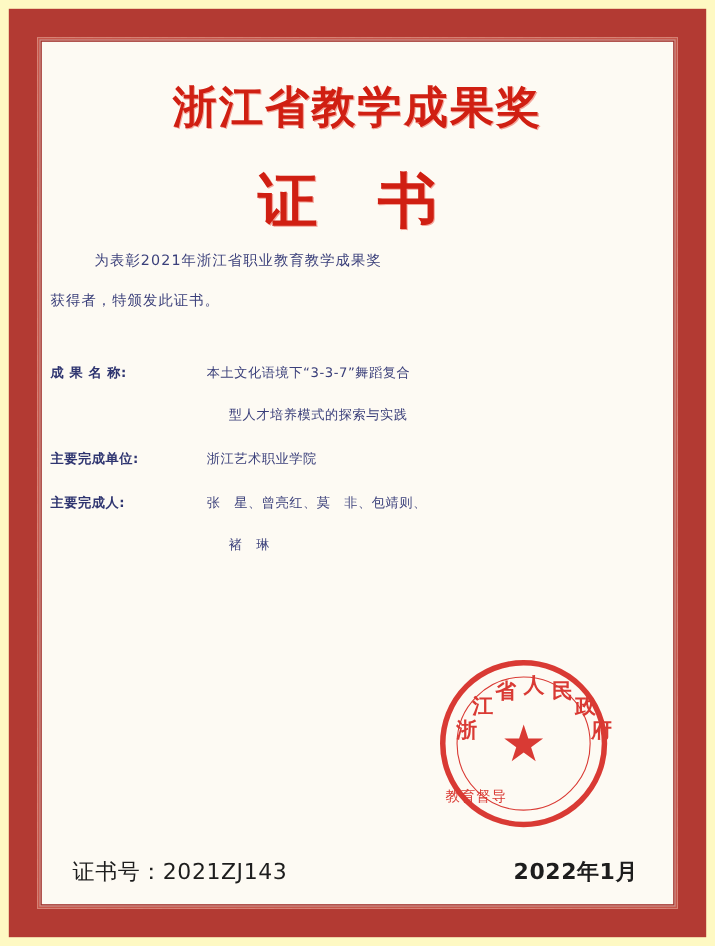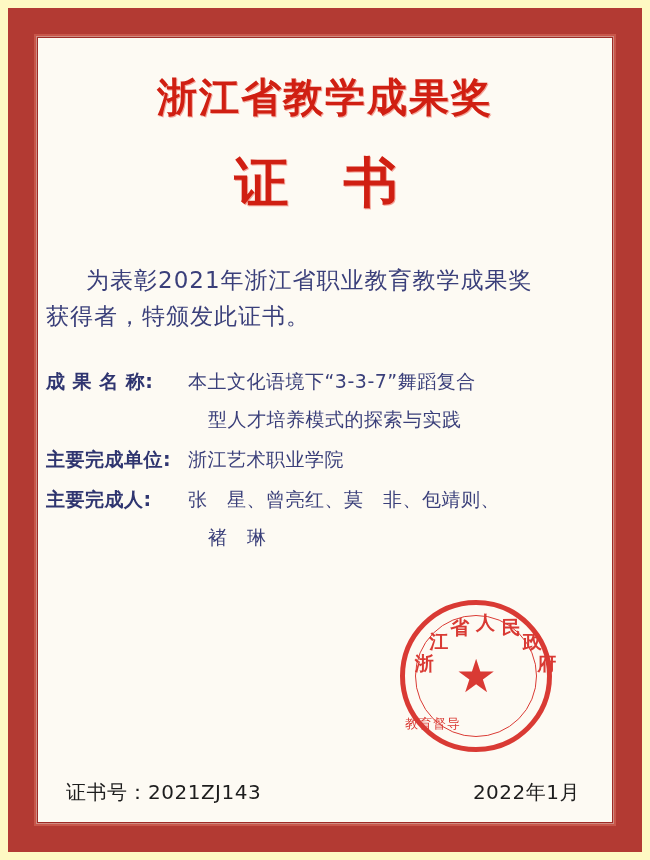--- a/index.html
+++ b/index.html
@@ -89,35 +89,34 @@
     color: #d01f12;
     font-family: "DejaVu Sans", sans-serif;
     font-weight: bold;
     font-size: 54px;
     letter-spacing: 18px;
     margin-top: 22px;
     text-shadow: 1px 1px 0 #f3a59a;
   }
 
   .intro {
-    margin-top: 42px;
     color: #3a3f7a;
     font-family: "DejaVu Sans", sans-serif;
-    font-size: 23px;
+    font-size: 13px;
     line-height: 36px;
     letter-spacing: 1px;
   }
   .intro .line-1 { text-indent: 40px; display: block; }
   .intro .line-2 { display: block; }
 
   .fields {
     margin-top: 28px;
     color: #3a3f7a;
     font-family: "DejaVu Sans", sans-serif;
-    font-size: 19px;
+    font-size: 12px;
     line-height: 38px;
     letter-spacing: 0.5px;
   }
   .field-row {
     display: flex;
     align-items: flex-start;
     margin-bottom: 2px;
   }
   .field-label {
     flex: 0 0 142px;
@@ -197,20 +196,21 @@
     font-family: "DejaVu Sans", sans-serif;
     font-size: 20px;
   }
   .footer .cert-no {
     padding-left: 4px;
     letter-spacing: 0.5px;
   }
   .footer .issue-date {
     padding-right: 24px;
     letter-spacing: 0.5px;
+    font-weight: bold;
   }
 </style>
 </head>
 <body>
 
 <div class="certificate">
 
   <div class="border-band">
     <div class="border-outline-1"></div>
   </div>

